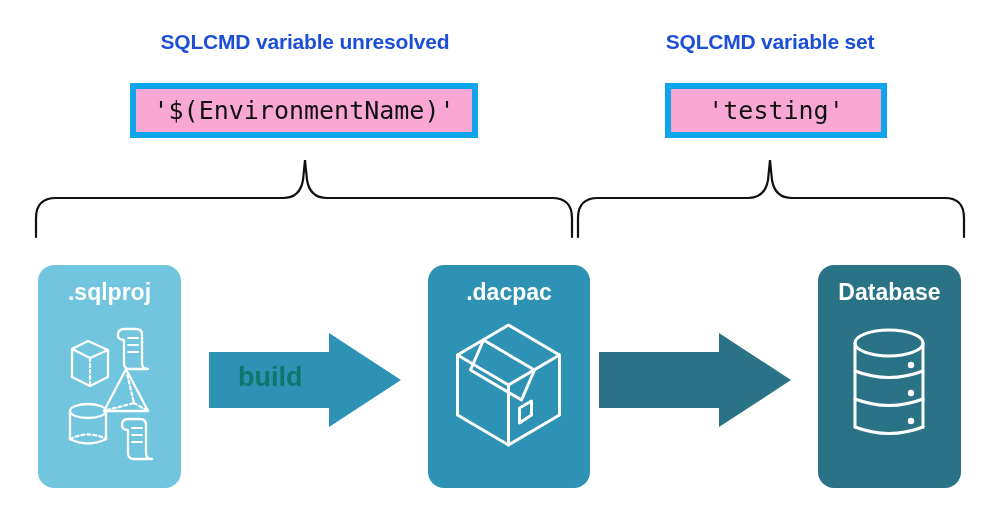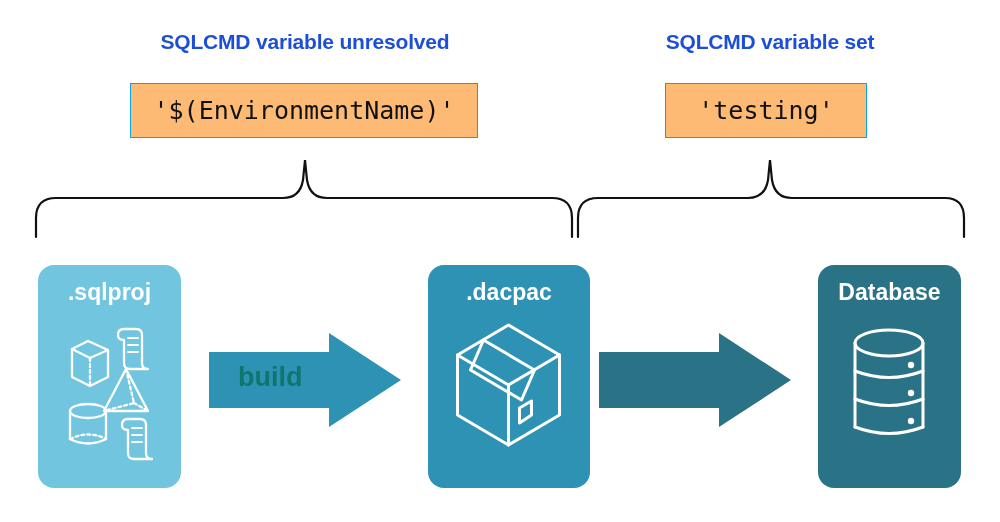--- a/index.html
+++ b/index.html
@@ -9,27 +9,27 @@
     position:relative;overflow:hidden;
   }
   #stage{position:absolute;inset:0;width:1000px;height:522px;}
   .title{
     position:absolute;font-weight:bold;font-size:21px;color:#1d4ed8;
     text-align:center;white-space:nowrap;letter-spacing:-0.2px;
   }
   #title-left{left:55px;top:30px;width:500px;}
   #title-right{left:600px;top:30px;width:340px;}
   .codebox{
-    position:absolute;background:#fdba74;border:1px solid #0ea5e9;
+    position:absolute;background:#f9a8d4;border:6px solid #0ea5e9;
     display:flex;align-items:center;justify-content:center;
     font-family:"DejaVu Sans Mono", monospace;font-size:25px;color:#111;
     box-sizing:border-box;
   }
   #code-left{left:130px;top:83px;width:348px;height:55px;}
-  #code-right{left:665px;top:83px;width:202px;height:55px;}
+  #code-right{left:665px;top:83px;width:222px;height:55px;}
   .braces{position:absolute;left:0;top:140px;width:1000px;height:110px;}
   .card{
     position:absolute;border-radius:16px;box-sizing:border-box;
   }
   #card-sqlproj{left:38px;top:265px;width:143px;height:223px;background:#71C5DE;}
   #card-dacpac{left:428px;top:265px;width:162px;height:223px;background:#2E92B5;}
   #card-database{left:818px;top:265px;width:143px;height:223px;background:#2A7386;padding-left:16px;}
   .card-label{
     position:absolute;left:0;right:0;top:14px;text-align:center;
     color:#ffffff;font-weight:bold;font-size:23px;white-space:nowrap;

